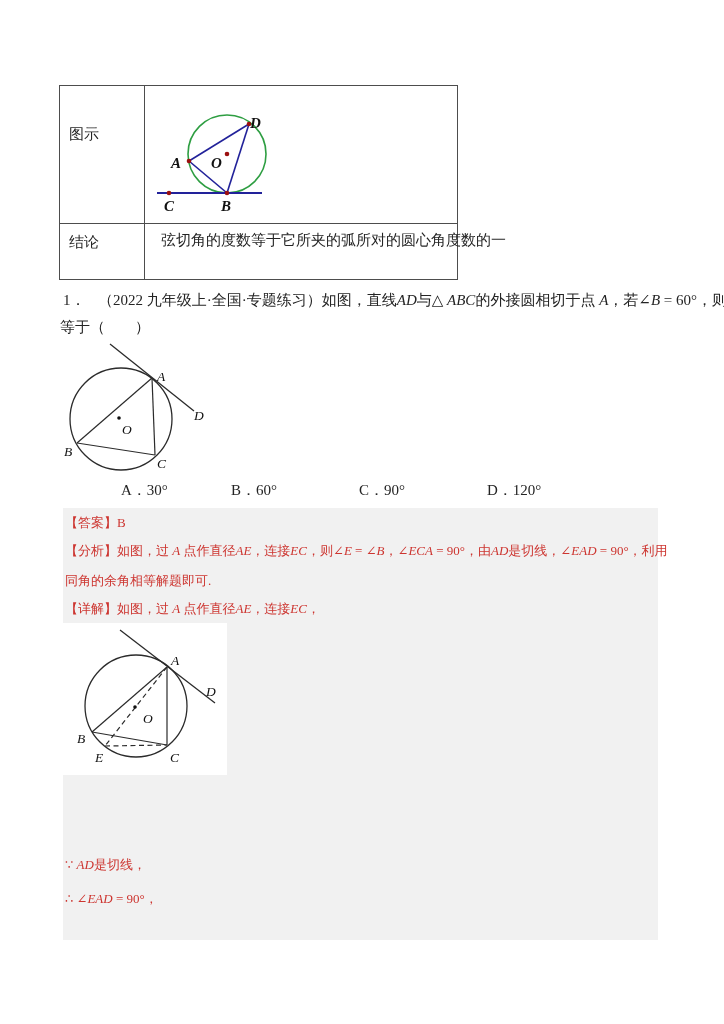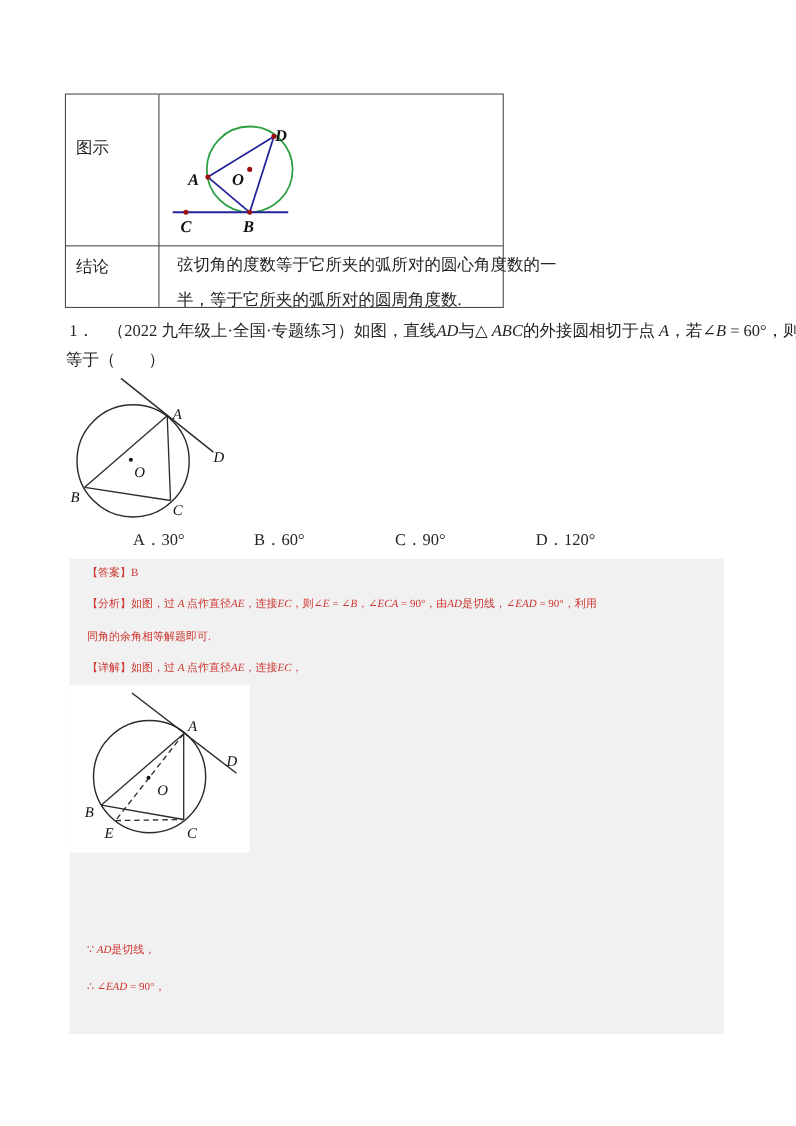--- a/index.html
+++ b/index.html
@@ -18,36 +18,35 @@
   .cell-label{position:absolute;left:9px;font-size:15px;color:#242424;}
   .concl-line{position:absolute;left:101px;font-size:15px;color:#242424;white-space:nowrap;}
   
   .p-line1{left:63px;top:291px;}
   .p-num{display:inline-block;width:35px;}
   .p-line2{left:60px;top:318px;}
   .opt{position:absolute;top:481px;white-space:nowrap;margin-left:36px;}
   .opt.o0{left:85px}.opt.o1{left:195px}.opt.o2{left:323px}.opt.o3{left:451px}
   
   .answer-block{left:63px;top:508px;width:595px;height:432px;background:#f1f1f1;}
-  .red-line{position:absolute;left:16px;color:#cd3530;white-space:nowrap;font-size:10px;}
+  .red-line{position:absolute;left:2px;color:#cd3530;white-space:nowrap;font-size:13px;}
   .fig3-box{position:absolute;left:0;top:115px;width:164px;height:152px;background:#ffffff;}
   
   .svg-lbl{font-family:"Liberation Serif","DejaVu Serif",serif;font-style:italic;}
   .lbl-bold{font-weight:bold;}
 </style>
 </head>
 <body>
 
 <div class="abs doc-table">
   <div class="vline"></div>
   <div class="hline"></div>
   <div class="cell-label" style="top:8px;margin-top:31px;">图示</div>
   <div class="cell-label" style="top:147px;">结论</div>
   <div class="concl-line" style="top:145px;">弦切角的度数等于它所夹的弧所对的圆心角度数的一</div>
-  <div class="concl-line" style="top:177px;">半，等于它所夹的弧所对的圆周角度数.</div>
 
   <svg class="abs" style="left:85px;top:1px;" width="312" height="136" viewBox="0 0 312 136">
     <circle cx="82" cy="67" r="39" fill="none" stroke="#2e9e42" stroke-width="1.6"></circle>
     <line x1="12" y1="106" x2="117" y2="106" stroke="#22229a" stroke-width="1.8"></line>
     <line x1="44" y1="74" x2="104" y2="37" stroke="#22229a" stroke-width="1.6"></line>
     <line x1="104" y1="37" x2="82" y2="106" stroke="#22229a" stroke-width="1.6"></line>
     <line x1="82" y1="106" x2="44" y2="74" stroke="#22229a" stroke-width="1.6"></line>
     <circle cx="44" cy="74" r="2.3" fill="#9b1010"></circle>
     <circle cx="104" cy="37" r="2.3" fill="#9b1010"></circle>
     <circle cx="82" cy="106" r="2.3" fill="#9b1010"></circle>

